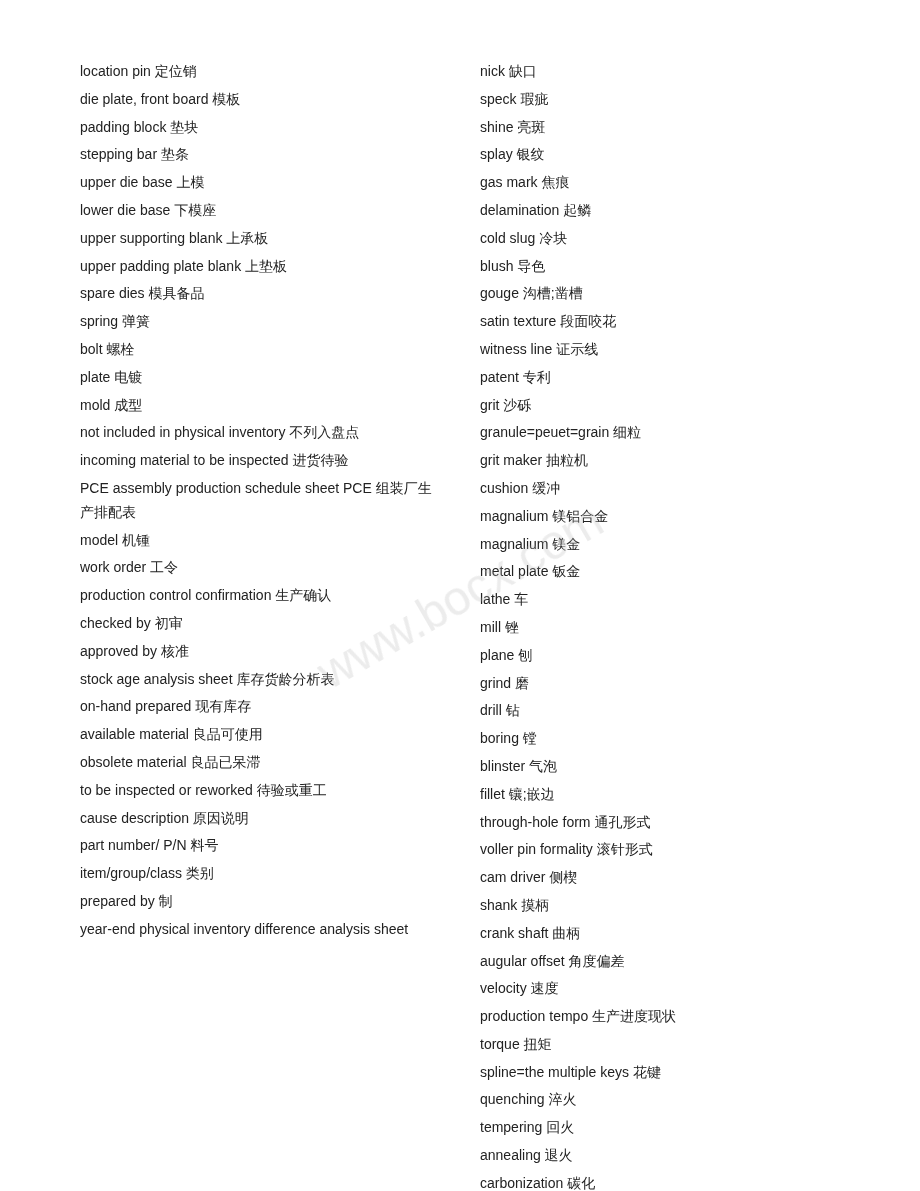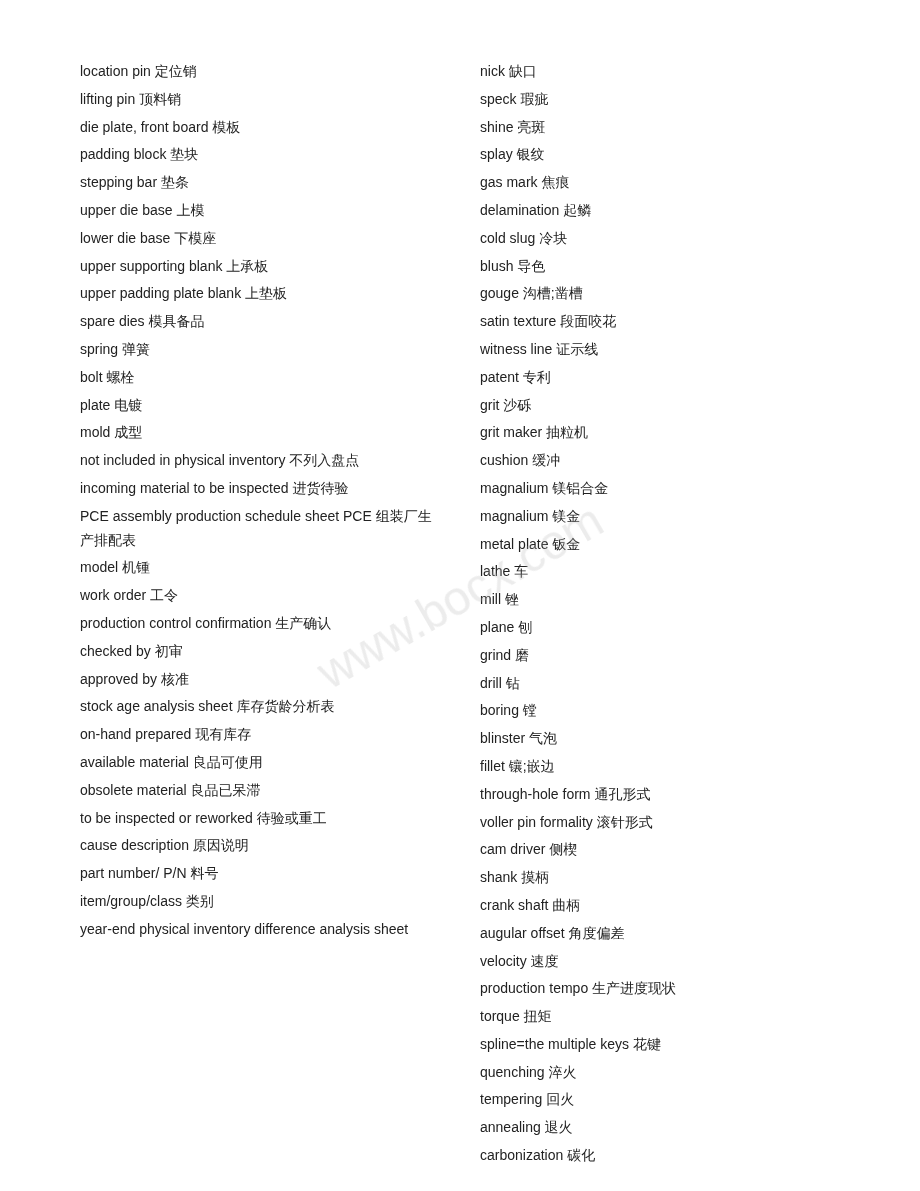--- a/index.html
+++ b/index.html
@@ -43,21 +43,20 @@
     }
   </style>
 </head>
 <body>
 
 <div class="watermark">www.bocx.com</div>
 
 <div class="content-wrapper">
   <div class="column" id="left-col">
       <div class="term-item">location pin 定位销</div>
-      <div class="term-item">lifting pin 顶料销</div>
       <div class="term-item">die plate, front board 模板</div>
       <div class="term-item">padding block 垫块</div>
       <div class="term-item">stepping bar 垫条</div>
       <div class="term-item">upper die base 上模</div>
       <div class="term-item">lower die base 下模座</div>
       <div class="term-item">upper supporting blank 上承板</div>
       <div class="term-item">upper padding plate blank 上垫板</div>
       <div class="term-item">spare dies 模具备品</div>
       <div class="term-item">spring 弹簧</div>
       <div class="term-item">bolt 螺栓</div>
@@ -72,36 +71,38 @@
       <div class="term-item">checked by 初审</div>
       <div class="term-item">approved by 核准</div>
       <div class="term-item">stock age analysis sheet 库存货龄分析表</div>
       <div class="term-item">on-hand prepared 现有库存</div>
       <div class="term-item">available material 良品可使用</div>
       <div class="term-item">obsolete material 良品已呆滞</div>
       <div class="term-item">to be inspected or reworked 待验或重工</div>
       <div class="term-item">cause description 原因说明</div>
       <div class="term-item">part number/ P/N 料号</div>
       <div class="term-item">item/group/class 类别</div>
+      <div class="term-item">prepared by 制</div>
       <div class="term-item">year-end physical inventory difference analysis sheet</div>
     </div>
   <div class="column" id="right-col">
       <div class="term-item">nick 缺口</div>
       <div class="term-item">speck 瑕疵</div>
       <div class="term-item">shine 亮斑</div>
       <div class="term-item">splay 银纹</div>
       <div class="term-item">gas mark 焦痕</div>
       <div class="term-item">delamination 起鳞</div>
       <div class="term-item">cold slug 冷块</div>
       <div class="term-item">blush 导色</div>
       <div class="term-item">gouge 沟槽;凿槽</div>
       <div class="term-item">satin texture 段面咬花</div>
       <div class="term-item">witness line 证示线</div>
       <div class="term-item">patent 专利</div>
       <div class="term-item">grit 沙砾</div>
+      <div class="term-item">granule=peuet=grain 细粒</div>
       <div class="term-item">grit maker 抽粒机</div>
       <div class="term-item">cushion 缓冲</div>
       <div class="term-item">magnalium 镁铝合金</div>
       <div class="term-item">magnalium 镁金</div>
       <div class="term-item">metal plate 钣金</div>
       <div class="term-item">lathe 车</div>
       <div class="term-item">mill 锉</div>
       <div class="term-item">plane 刨</div>
       <div class="term-item">grind 磨</div>
       <div class="term-item">drill 钻</div>

